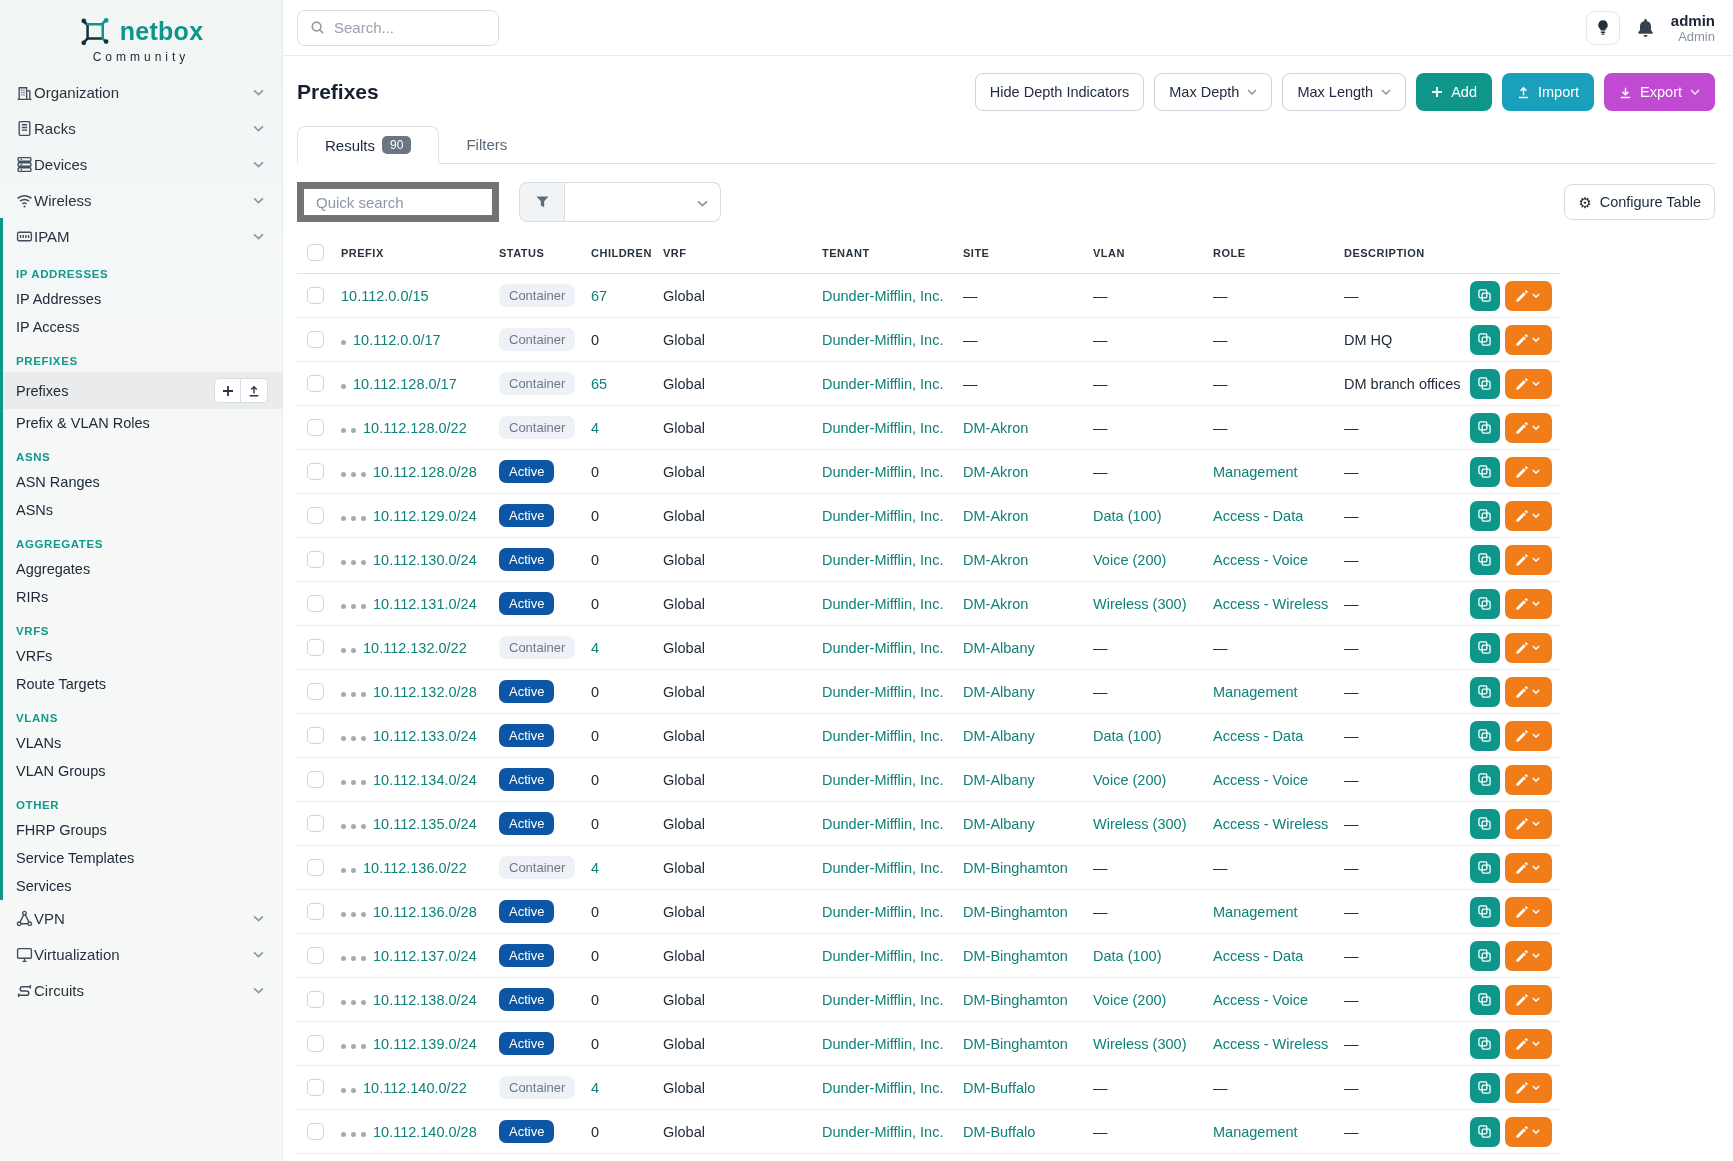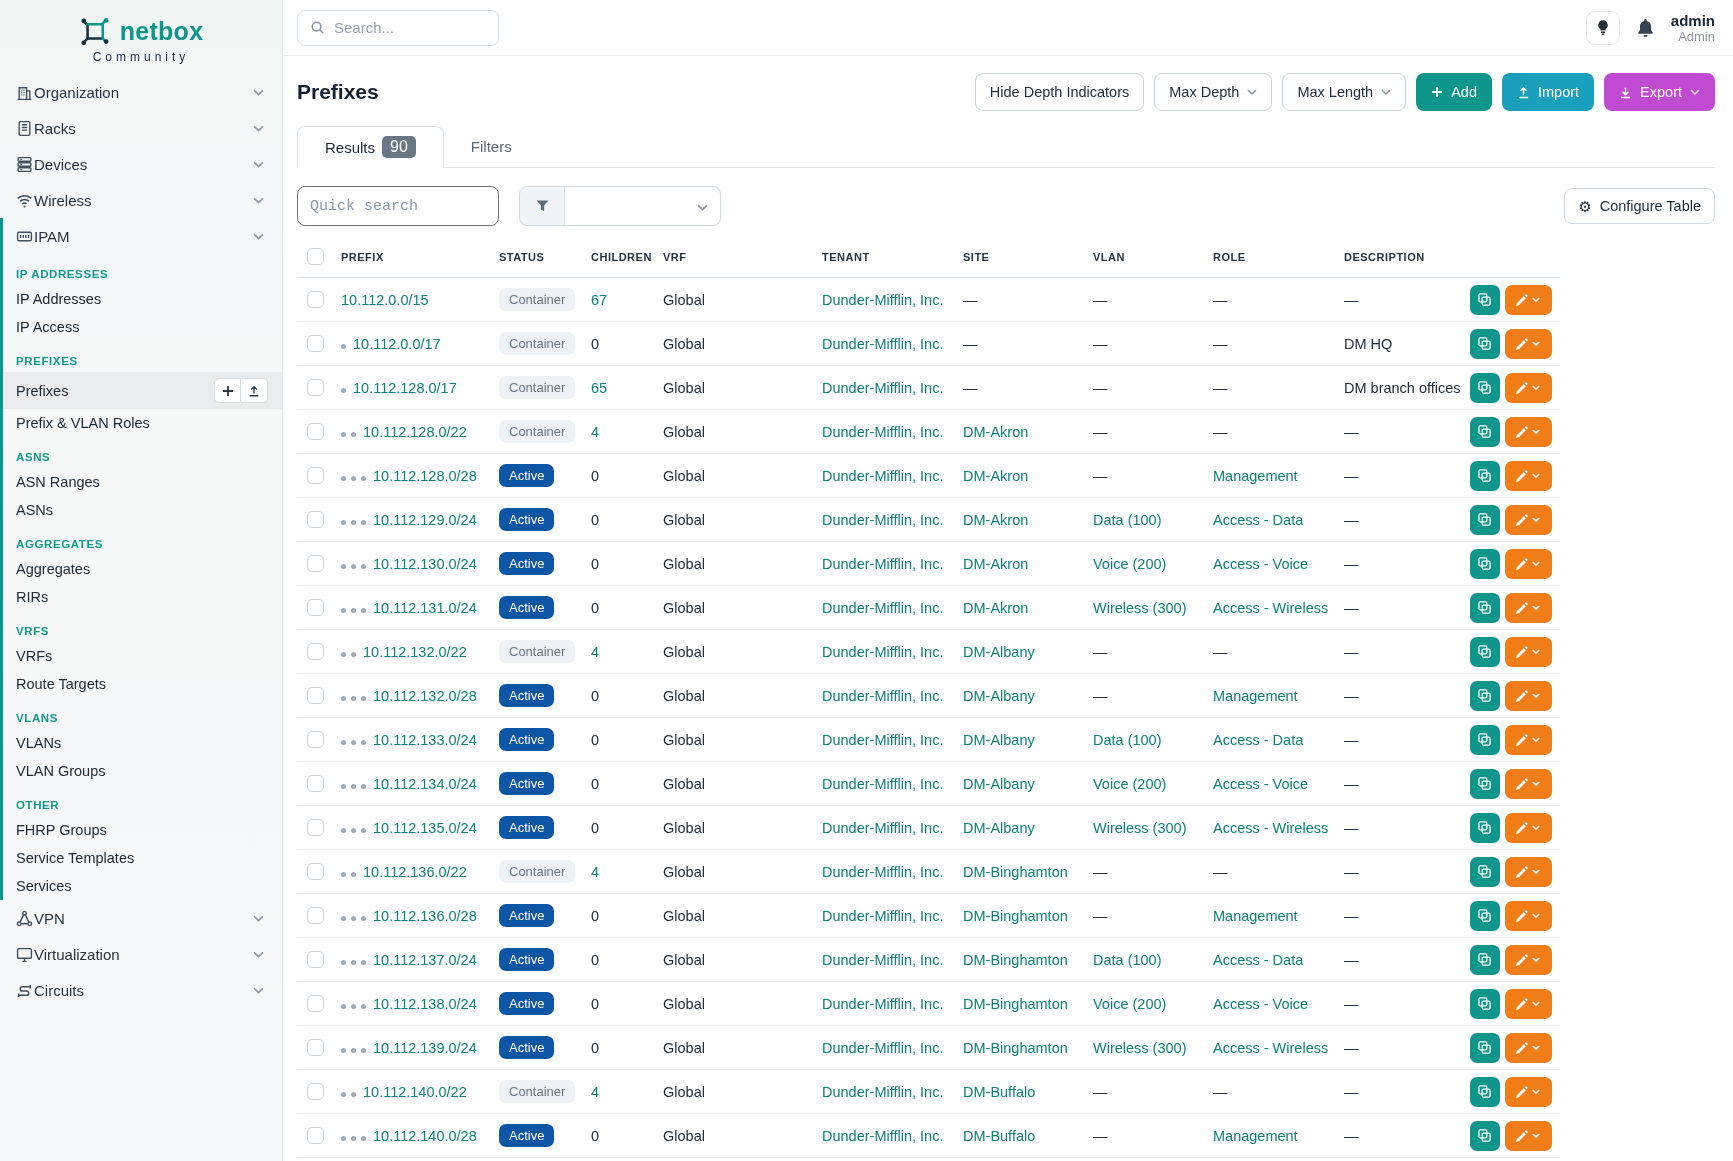--- a/index.html
+++ b/index.html
@@ -48,24 +48,24 @@
   .btn .chev { color:#8a94a0; display:flex; }
   .btn.solid .chev { color:#fff; opacity:.85; }
   .btn.add { background:#0e968a; color:#fff; font-weight:500; }
   .btn.import { background:#1a9fbc; color:#fff; font-weight:500; }
   .btn.export { background:#c04ad2; color:#fff; font-weight:500; }
   .btn .b-icon { display:flex; }
 
   .tabs { margin-top:14px; display:flex; border-bottom:1px solid #dee2e6; }
   .tab { padding:9px 27px; font-size:15px; color:#5a6878; display:flex; gap:7px; align-items:center; cursor:pointer; }
   .tab.active { background:#fff; border:1px solid #dee2e6; border-bottom:1px solid #fff; border-radius:8px 8px 0 0; margin-bottom:-1px; color:#1b2736; }
-  .badge-count { background:#6b7684; color:#fff; font-size:16px; border-radius:5px; padding:2px 8px; }
+  .badge-count { background:#6b7684; color:#fff; font-size:12px; border-radius:5px; padding:2px 8px; }
 
   .controls { margin-top:18px; display:flex; align-items:center; }
-  .quick-search { width:202px; height:40px; border:1px solid #737373; border-radius:8px; padding:0 12px; font-size:15px; color:#2a3644; outline:none; font-family:Liberation Mono, monospace; }
+  .quick-search { width:202px; height:40px; border:7px solid #737373; border-radius:0; padding:0 12px; font-size:15px; color:#2a3644; outline:none; font-family:Liberation Sans, sans-serif; }
   .quick-search::placeholder { color:#8b97a5; }
   .filter-group { display:flex; margin-left:20px; height:40px; cursor:pointer; }
   .filter-addon { width:46px; background:#f1f4f6; border:1px solid #d6dbe0; border-radius:8px 0 0 8px; display:flex; align-items:center; justify-content:center; color:#5b6b7c; }
   .filter-select { width:156px; border:1px solid #d6dbe0; border-left:none; border-radius:0 8px 8px 0; display:flex; align-items:center; justify-content:flex-end; padding:0 12px; color:#8a94a0; background:#fff; }
   .configure-btn { margin-left:auto; height:36px; display:inline-flex; align-items:center; gap:8px; padding:0 13px; border:1px solid #d4dae0; border-radius:8px; background:#fff; font-size:14.5px; color:#1f2b39; cursor:pointer; font-family:inherit; }
   .gear { font-size:15px; line-height:1; }
 
   
   .tableBox { margin-top:22px; }
   table { border-collapse:collapse; table-layout:fixed; width:1263px; font-size:14.5px; }

